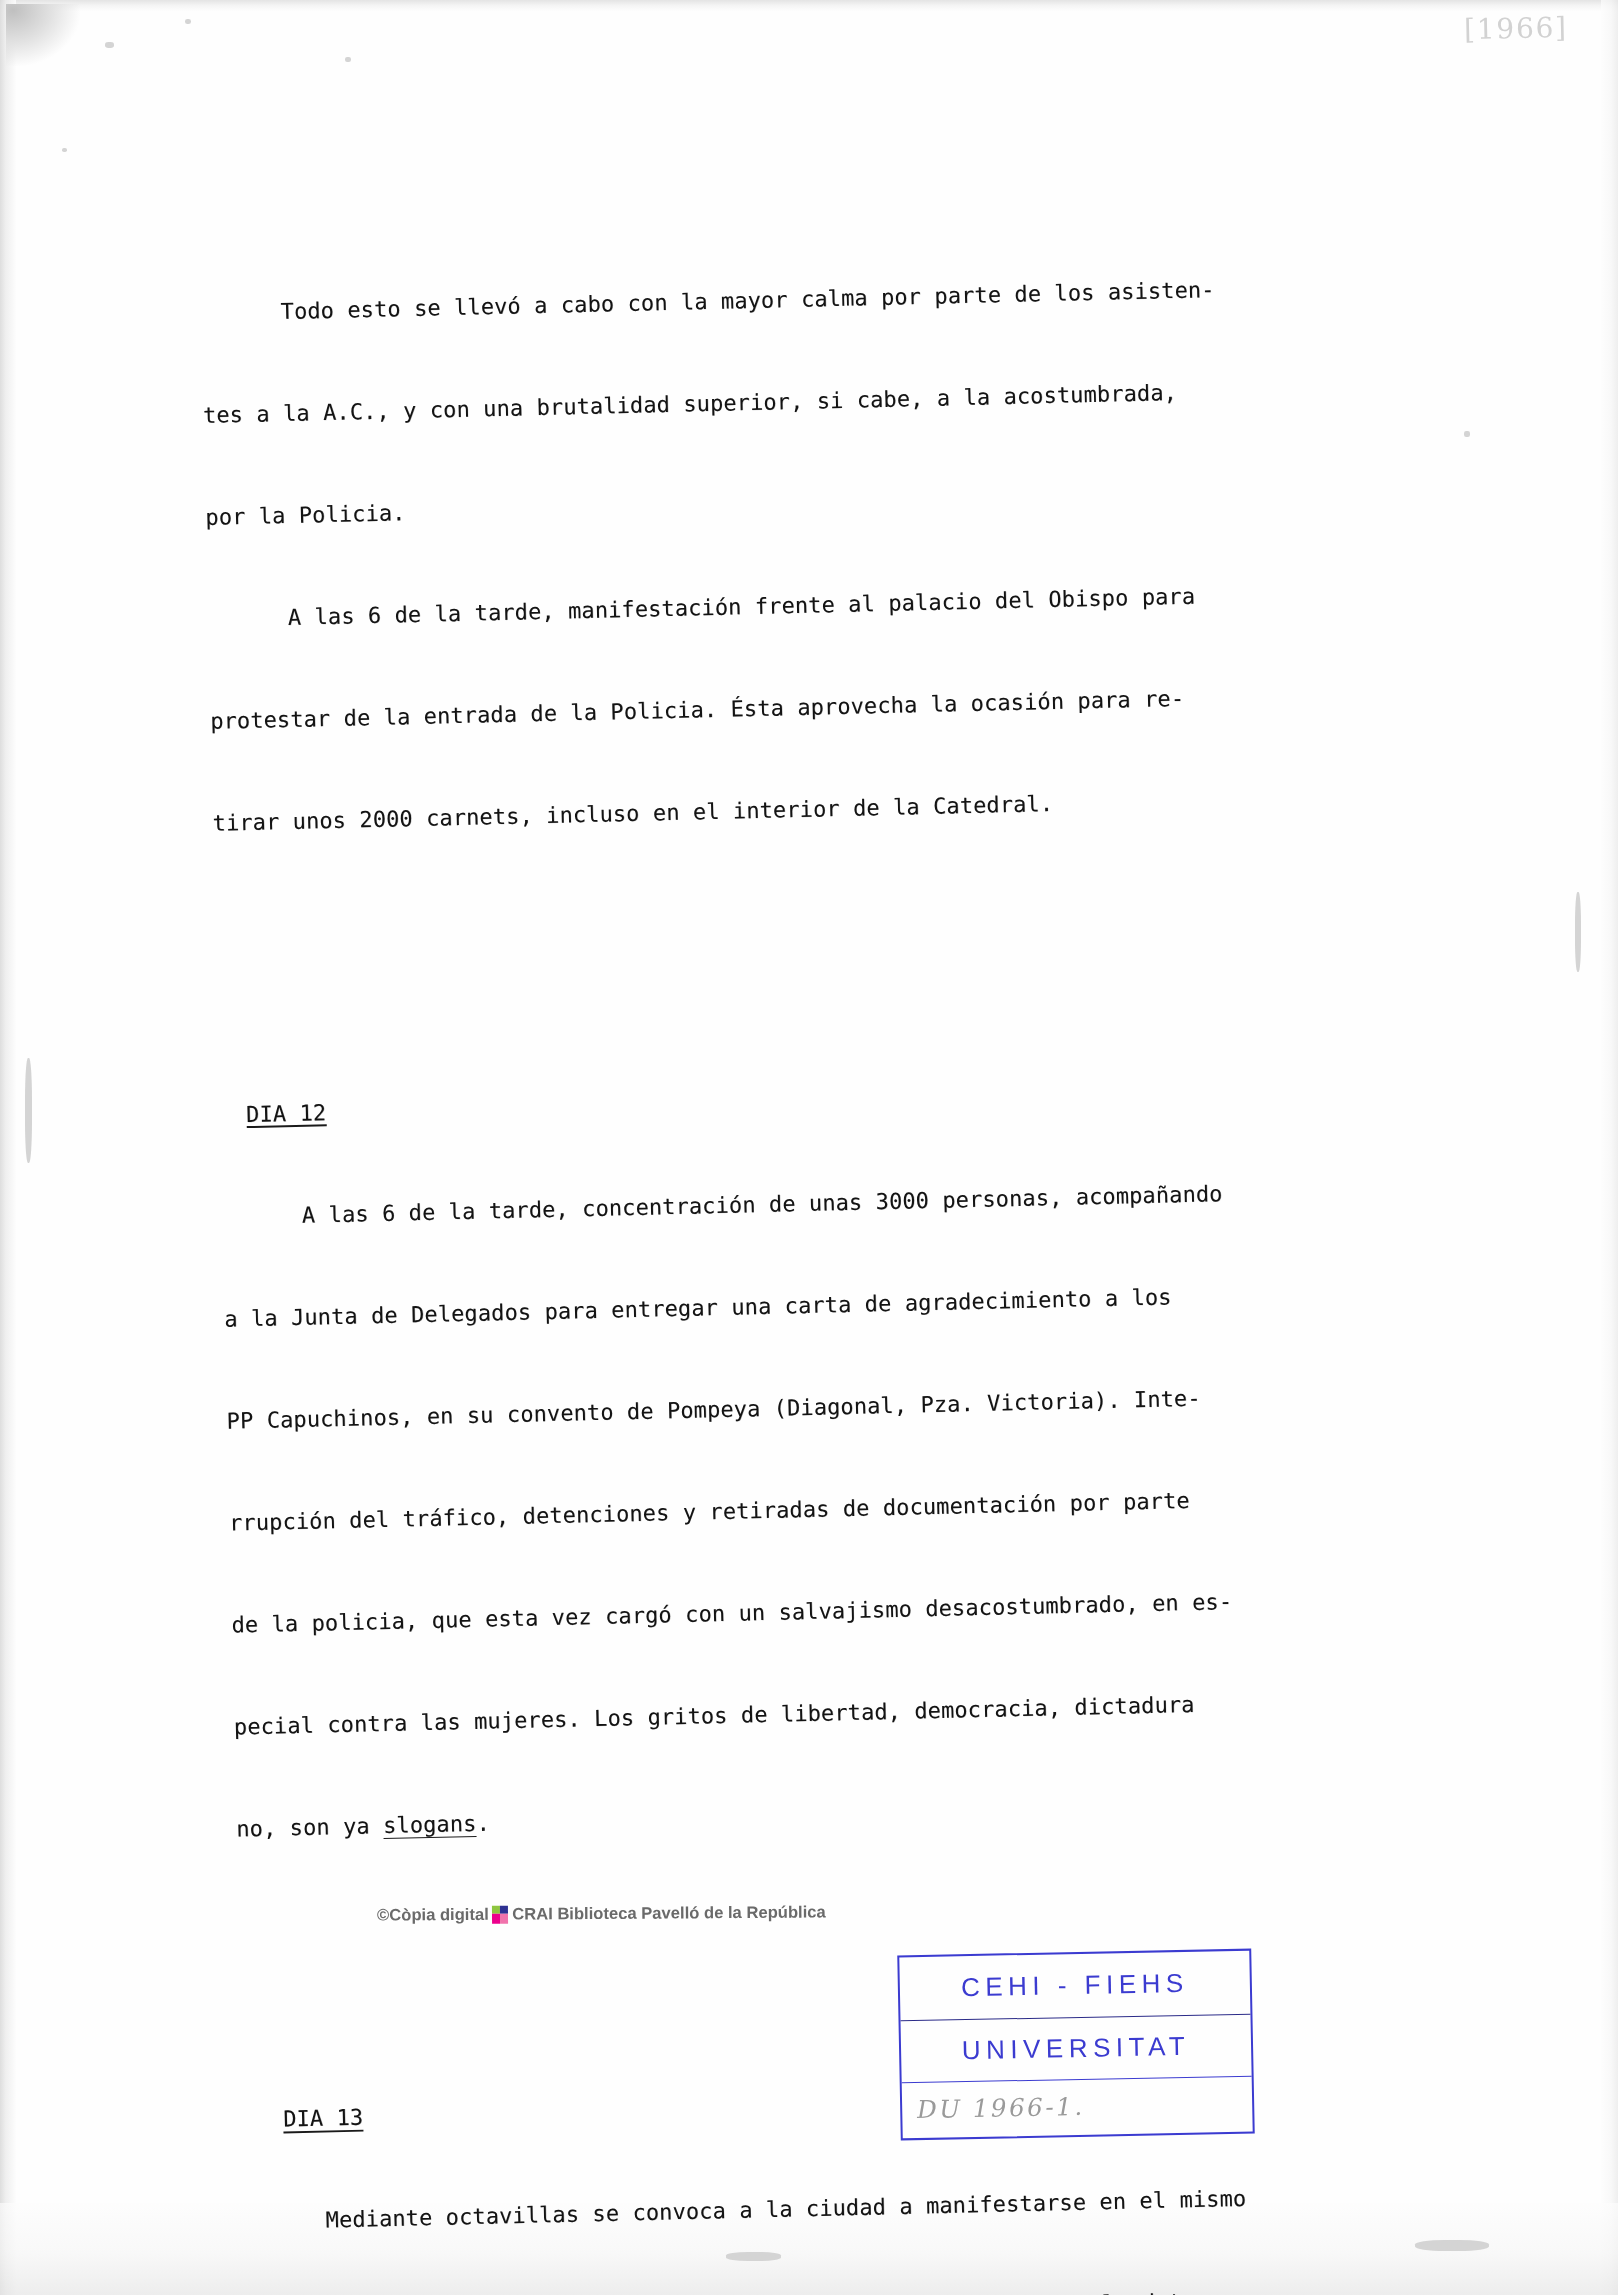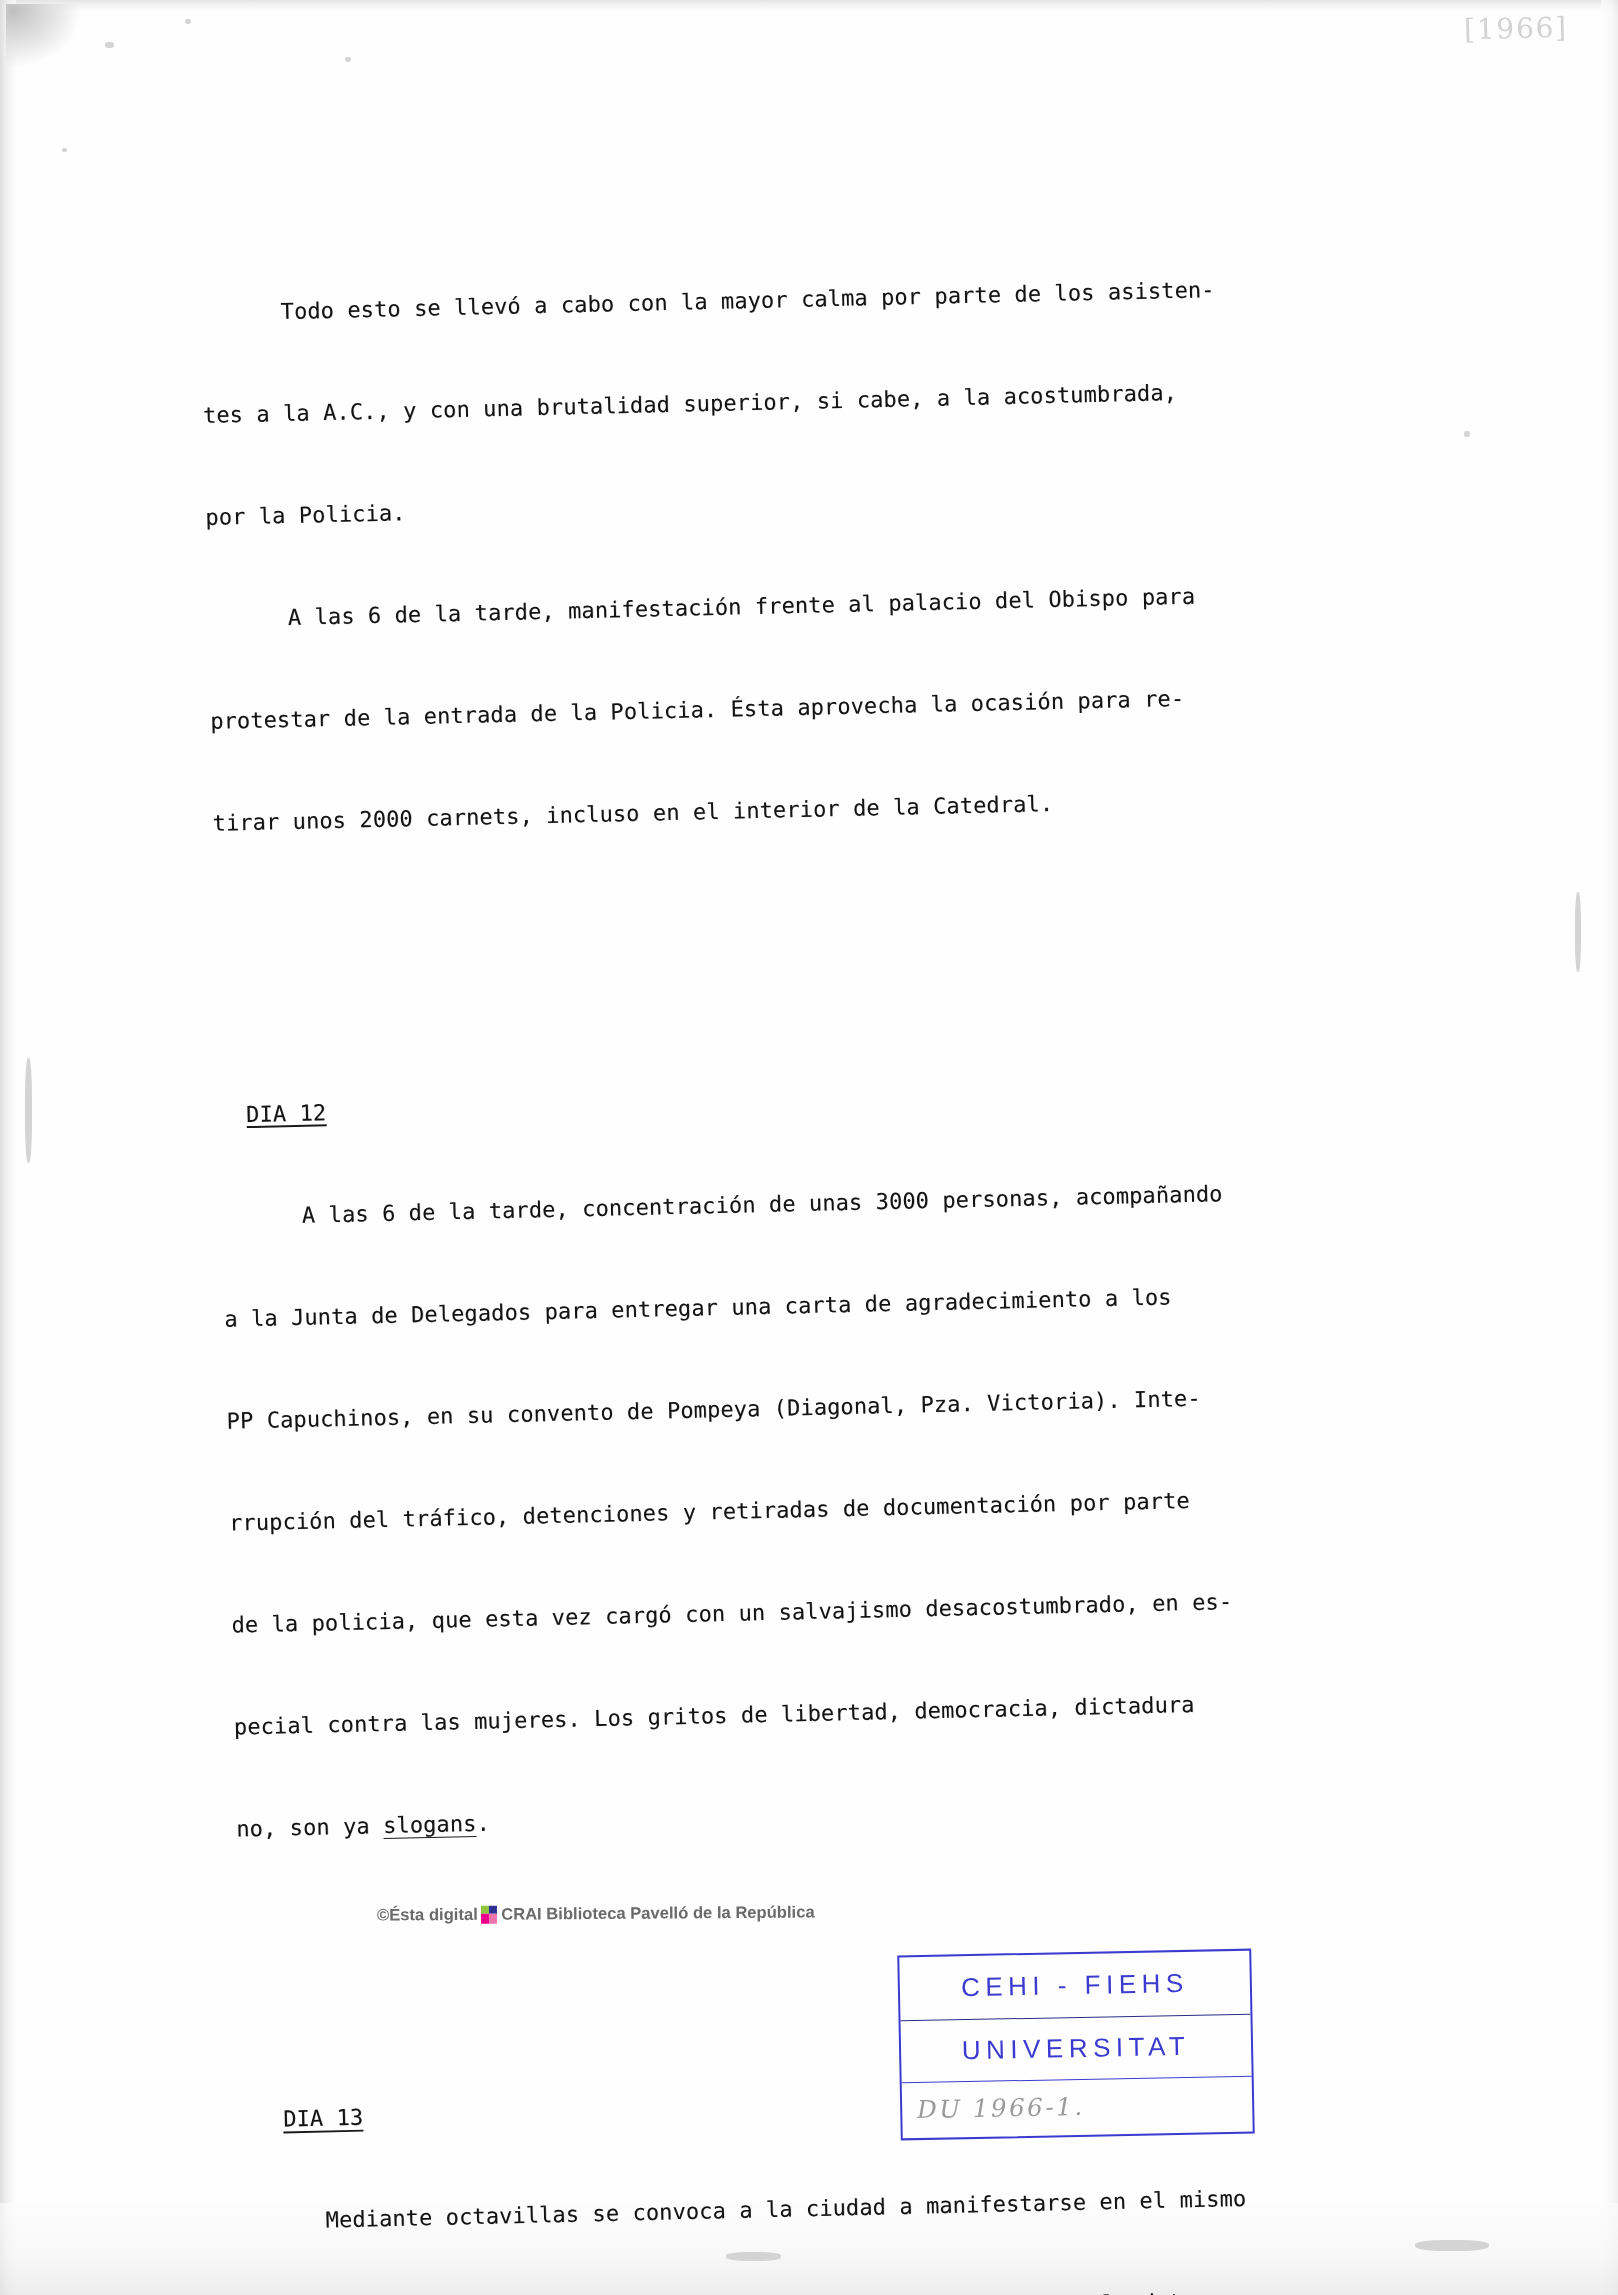--- a/index.html
+++ b/index.html
@@ -266,21 +266,21 @@
     
     
     
     
     
     
 
   </div>
 
   <div class="watermark">
-    <span>©Ésta digital</span>
+    <span>©Còpia digital</span>
     <span class="wm-logo">
       <i class="q1"></i>
         <i class="q2"></i>
         <i class="q3"></i>
         <i class="q4"></i>
     </span>
     <span>CRAI Biblioteca Pavelló de la República</span>
   </div>
 
   <div class="stamp">

